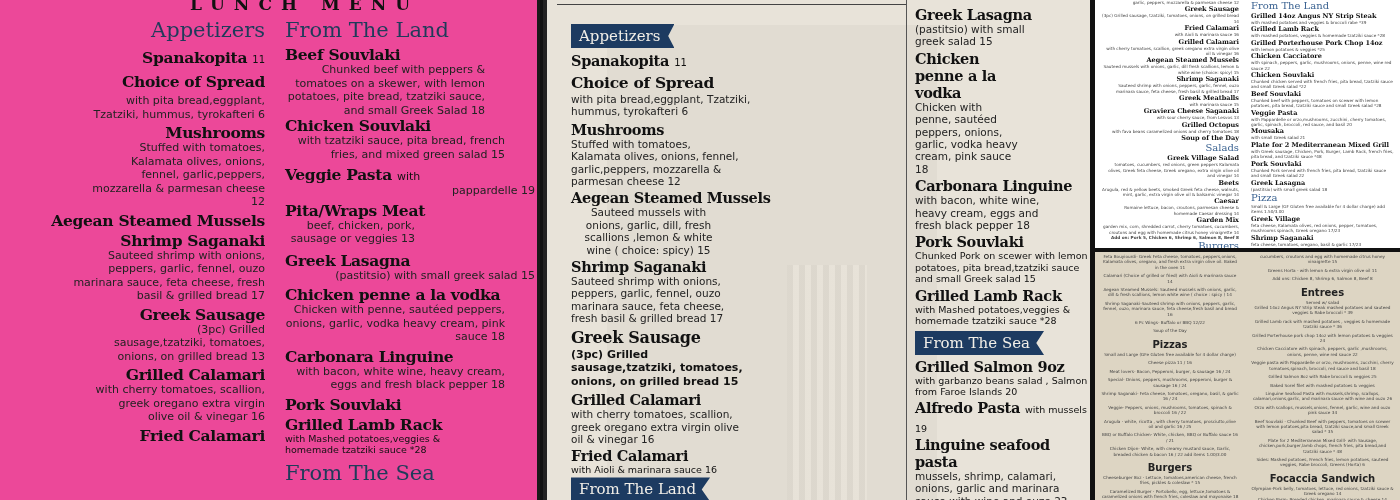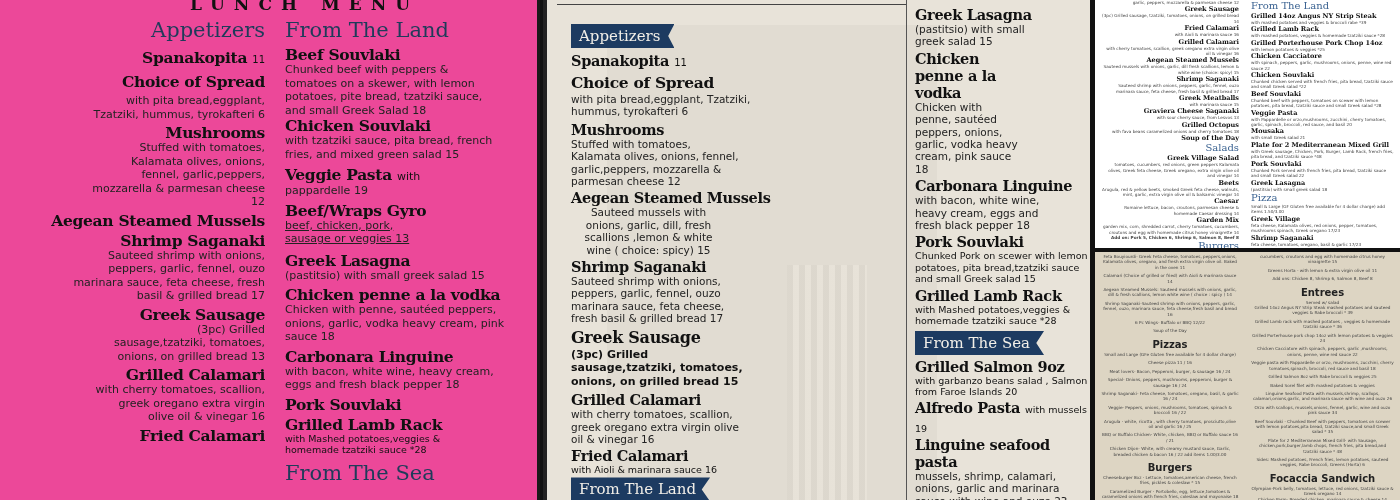--- a/index.html
+++ b/index.html
@@ -11,21 +11,21 @@
   .heavy { font-family: "DejaVu Serif", serif; font-weight: 700; letter-spacing: -0.3px; }
   .desc { font-family: "DejaVu Sans", sans-serif; }
 
   
   #p1 { left: 0; width: 540px; height: 500px; background: #ec4899; border-right: 3px solid #1a1a1a; }
   #p1 .col-left { position: absolute; left: 60px; width: 205px; top: 0; text-align: right; }
   #p1 .col-right { position: absolute; left: 285px; width: 250px; top: 0; text-align: left; }
   #p1 .lunch-title { position: absolute; top: -6px; left: 190px; font-family: "DejaVu Serif", serif; font-weight: 700; font-size: 17px; letter-spacing: 9px; white-space: nowrap; }
   #p1 .sec { color: #1f3b5a; font-size: 21px; line-height: 24px; }
   #p1 .item-name { font-size: 15.5px; line-height: 17px; }
-  #p1 .item-desc { font-size: 11px; line-height: 13.5px; color: #222; }
+  #p1 .item-desc { font-size: 11px; line-height: 13.5px; color: #222; text-align: right; }
   #p1 .price-inline { font-family: "DejaVu Sans", sans-serif; font-weight: 400; font-size: 10px; }
 
   
   #p2 { left: 543px; width: 547px; height: 500px; background: #e8e3d9; border-left: 4px solid #222; }
   #p2 .deco-a { position: absolute; left: 60px; top: 25px; width: 330px; height: 475px; background: #dcd7cd; opacity: .6; }
   #p2 .deco-b { position: absolute; left: 240px; top: 265px; width: 80px; height: 235px;
      background: repeating-linear-gradient(90deg, #dcd7cd 0 6px, #e8e3d9 6px 12px); opacity: .9; }
   #p2 .topline { position: absolute; left: 10px; top: 4px; width: 350px; border-top: 1px solid #444; }
   #p2 .divider { position: absolute; left: 359px; top: 0; height: 500px; border-left: 1px solid #555; }
   #p2 .col-a { position: absolute; left: 24px; top: 22px; width: 330px; }
@@ -103,22 +103,22 @@
     <div style="margin-bottom:4px;">
       <div class="heavy item-name">Chicken Souvlaki</div>
       <div class="desc item-desc" style="padding-right:30px;">with tzatziki sauce, pita bread, french fries, and mixed green salad 15</div>
     </div>
     <div style="margin-bottom:4px;">
       <span class="heavy item-name">Veggie Pasta</span>
       <span class="desc" style="font-size:11px;">with</span>
       <div class="desc item-desc">pappardelle 19</div>
     </div>
     <div style="margin-bottom:6px;">
-      <div class="heavy item-name">Beef/Wraps Gyro</div>
-      <div class="desc item-desc" style="padding-right:120px;text-decoration:underline;">beef, chicken, pork, sausage or veggies 13</div>
+      <div class="heavy item-name">Pita/Wraps Meat</div>
+      <div class="desc item-desc" style="padding-right:120px;">beef, chicken, pork, sausage or veggies 13</div>
     </div>
     <div style="margin-bottom:4px;">
       <div class="heavy item-name">Greek Lasagna</div>
       <div class="desc item-desc">(pastitsio) with small greek salad 15</div>
     </div>
     <div style="margin-bottom:4px;">
       <div class="heavy item-name">Chicken penne a la vodka</div>
       <div class="desc item-desc" style="padding-right:30px;">Chicken with penne, sautéed peppers, onions, garlic, vodka heavy cream, pink sauce 18</div>
     </div>
     <div style="margin-bottom:4px;">

